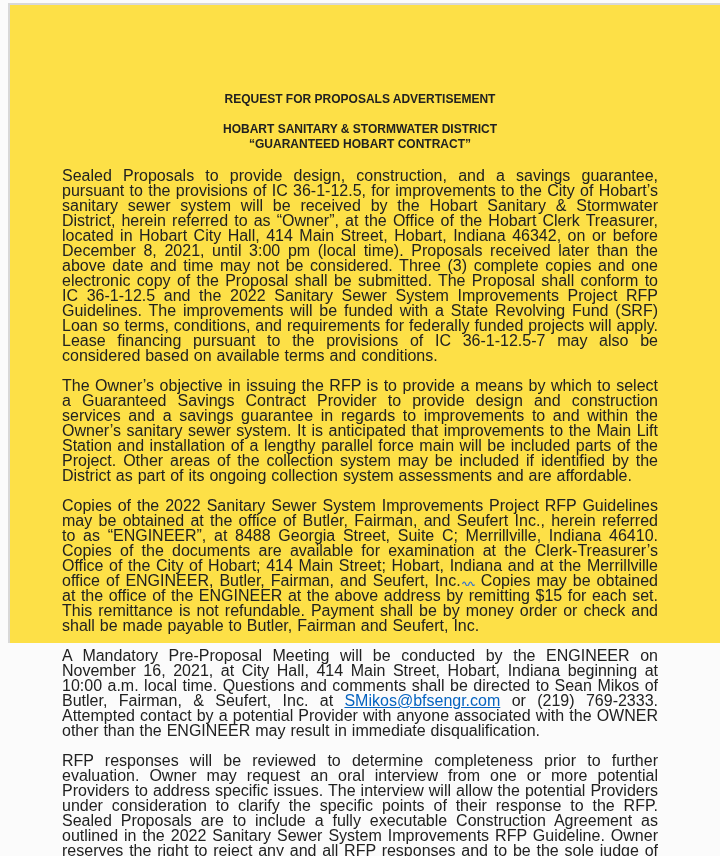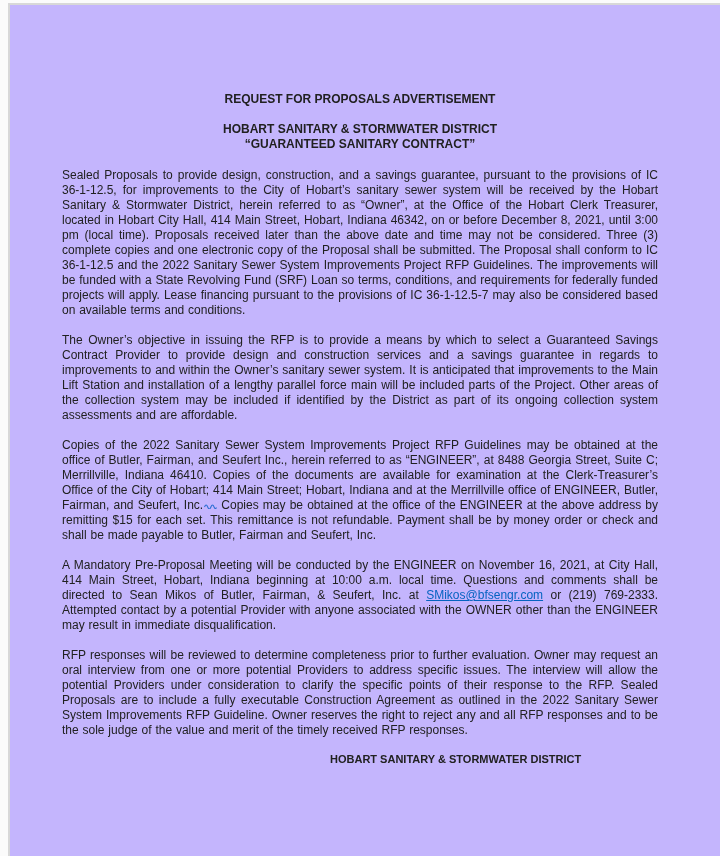--- a/index.html
+++ b/index.html
@@ -1,49 +1,49 @@
 <!DOCTYPE html>
 <html><head>
 <meta charset="utf-8">
 <style>
   * { margin:0; padding:0; box-sizing:border-box; }
   html,body { width:720px; height:856px; overflow:hidden; background:#fbfbfb;
               font-family:"Liberation Sans", sans-serif; }
   .page {
-    position:absolute; left:8px; top:3px; width:712px; height:853px;
-    background:#c4b5fd;
+    position:absolute; left:8px; top:3px; width:712px; height:640px;
+    background:#fde047;
     border-top:2px solid #d8d8d8;
     border-left:2px solid #d8d8d8;
     padding:87px 62px 0 52px;
     color:#212121;
   }
   .title-block { text-align:center; font-weight:bold; font-size:12px; line-height:15px; }
   .doc-title { margin-bottom:15px; }
   .para {
-    font-size:12px; line-height:15px; text-align:justify;
+    font-size:16px; line-height:15px; text-align:justify;
     margin-top:15px; color:#212121; word-spacing:0.5px;
   }
   .para:first-of-type { margin-top:16px; }
   a.email {
     color:#0563c1; cursor:pointer;
   }
   .squiggle { display:inline-block; vertical-align:baseline; line-height:0; margin-left:1px; }
   .signature { margin-top:14px; margin-left:268px; white-space:nowrap; }
   .sig-line1 { font-weight:bold; font-size:12px; line-height:15px; }
   .sig-line2 { font-weight:bold; font-size:11px; line-height:14px; }
 </style>
 </head>
 <body>
 
 <div class="page">
 
   <div class="title-block">
     <div class="doc-title">REQUEST FOR PROPOSALS ADVERTISEMENT</div>
     <div>HOBART SANITARY &amp; STORMWATER DISTRICT</div>
-    <div>“GUARANTEED SANITARY CONTRACT”</div>
+    <div>“GUARANTEED HOBART CONTRACT”</div>
   </div>
 
   <p class="para">Sealed Proposals to provide design, construction, and a savings guarantee, pursuant to the provisions of IC 36-1-12.5, for improvements to the City of Hobart’s sanitary sewer system will be received by the Hobart Sanitary &amp; Stormwater District, herein referred to as “Owner”, at the Office of the Hobart Clerk Treasurer, located in Hobart City Hall, 414 Main Street, Hobart, Indiana 46342, on or before December 8, 2021, until 3:00 pm (local time).  Proposals received later than the above date and time may not be considered.  Three (3) complete copies and one electronic copy of the Proposal shall be submitted.  The Proposal shall conform to IC 36-1-12.5 and the 2022 Sanitary Sewer System Improvements Project RFP Guidelines. The improvements will be funded with a State Revolving Fund (SRF) Loan so terms, conditions, and requirements for federally funded projects will apply. Lease financing pursuant to the provisions of IC 36-1-12.5-7 may also be considered based on available terms and conditions.</p>
 
   <p class="para">The Owner’s objective in issuing the RFP is to provide a means by which to select a Guaranteed Savings Contract Provider to provide design and construction services and a savings guarantee in regards to improvements to and within the Owner’s sanitary sewer system. It is anticipated that improvements to the Main Lift Station and installation of a lengthy parallel force main will be included parts of the Project. Other areas of the collection system may be included if identified by the District as part of its ongoing collection system assessments and are affordable.</p>
 
   <p class="para"><span>Copies of the 2022 Sanitary Sewer System Improvements Project RFP Guidelines may be obtained at the office of Butler, Fairman, and Seufert Inc., herein referred to as “ENGINEER”, at 8488 Georgia Street, Suite C; Merrillville, Indiana 46410.  Copies of the documents are available for examination at the Clerk-Treasurer’s Office of the City of Hobart; 414 Main Street; Hobart, Indiana and at the Merrillville office of ENGINEER, Butler, Fairman, and Seufert, Inc.</span><span class="squiggle"><svg width="13" height="6" viewBox="0 0 13 6">
           <path d="M0.5 4 q1.6 -4 3.2 0 q1.6 4 3.2 0 q1.6 -4 3.2 0 q1.3 3 2.4 0.5" stroke="#2e6fd4" stroke-width="1.1" fill="none"></path>
         </svg></span> <span>Copies may be obtained at the office of the ENGINEER at the above address by remitting $15 for each set.  This remittance is not refundable.  Payment shall be by money order or check and shall be made payable to Butler, Fairman and Seufert, Inc.</span></p>
 

